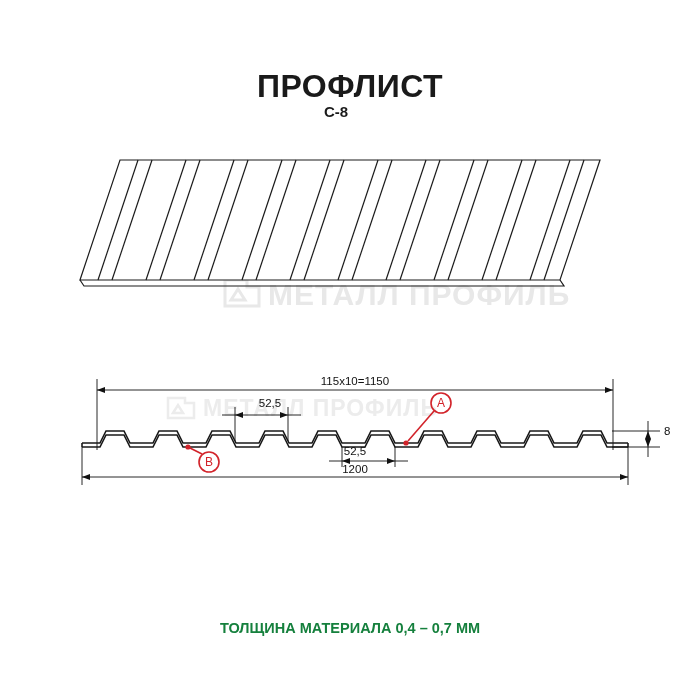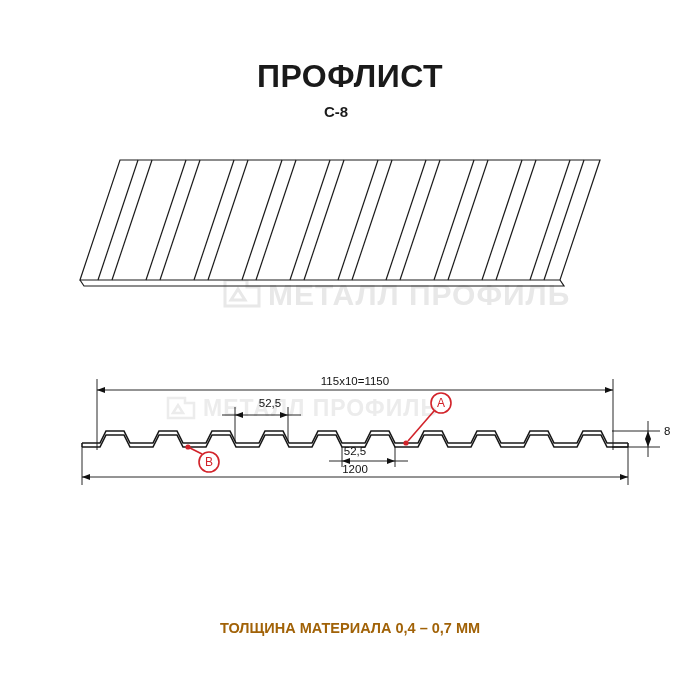--- a/index.html
+++ b/index.html
@@ -14,21 +14,21 @@
     color: #000000;
     position: relative;
     overflow: hidden;
   }
   .page {
     position: absolute;
     inset: 0;
   }
   .title {
     position: absolute;
-    top: 58px;
+    top: 68px;
     left: 0;
     width: 700px;
     text-align: center;
     font-size: 32px;
     font-weight: bold;
     letter-spacing: 0.5px;
     color: #1a1a1a;
   }
   .subtitle {
     position: absolute;
@@ -41,21 +41,21 @@
     color: #1a1a1a;
   }
   .footer {
     position: absolute;
     top: 620px;
     left: 0;
     width: 700px;
     text-align: center;
     font-size: 14.5px;
     font-weight: bold;
-    color: #a16207;
+    color: #15803d;
   }
   .iso-svg, .profile-svg, .wm-svg {
     position: absolute;
     left: 0;
   }
   .iso-svg { top: 140px; }
   .profile-svg { top: 355px; }
   .wm-svg { top: 220px; pointer-events: none; }
   .wm-text {
     font-family: "Liberation Sans", sans-serif;

